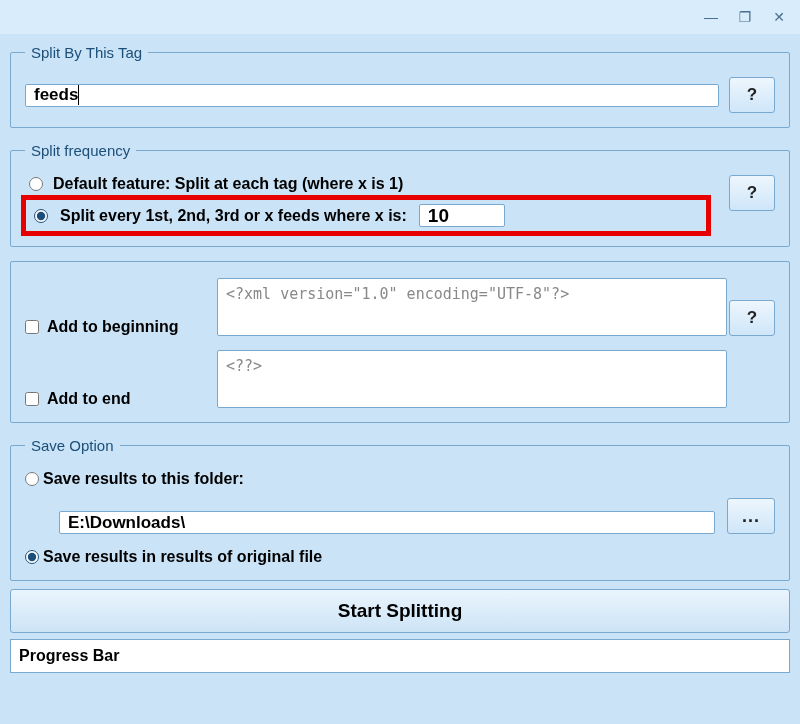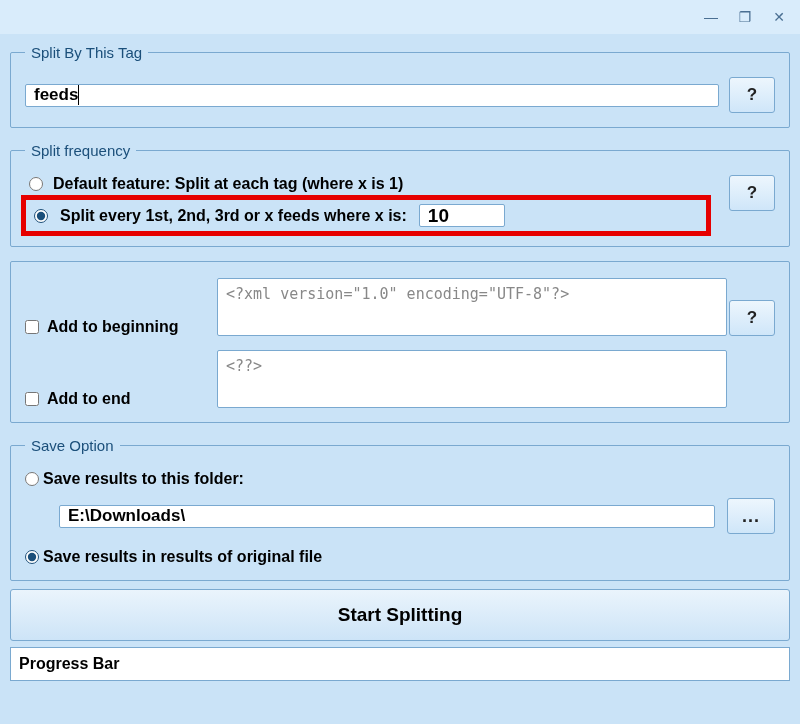--- a/index.html
+++ b/index.html
@@ -101,25 +101,25 @@
     border: 5px solid #e60000;
     padding: 4px 10px 4px 4px;
     margin: 2px -4px 0 -4px;
   }
   
   .save-radio-row {
     display: flex; align-items: center; gap: 4px;
     margin-bottom: 10px;
   }
   .folder-row {
-    display: flex; align-items: center; gap: 12px;
+    display: flex; align-items: flex-end; gap: 12px;
     padding-left: 34px; margin-bottom: 14px;
   }
   .start-btn {
-    width: 100%; height: 52px;
+    width: 100%; height: 44px;
     border: 1px solid #7aa9d0;
     border-radius: 3px;
     background: linear-gradient(#eaf4fc, #cde4f7);
     font-size: 19px; font-weight: bold;
     display: flex; align-items:center; justify-content:center;
     margin: 4px 0 6px 0;
   }
   .progress-bar {
     width: 100%; height: 34px;
     background: #fff;

